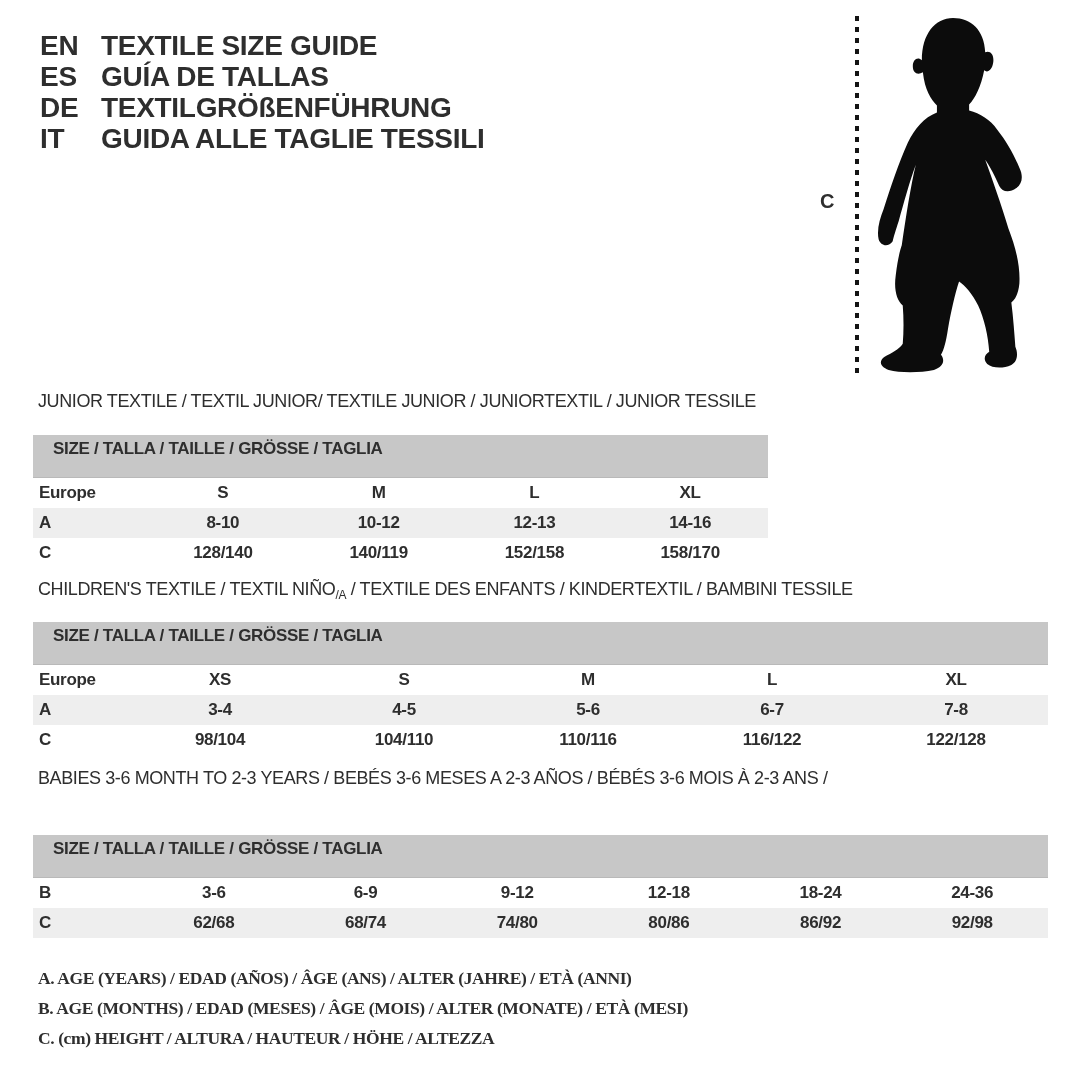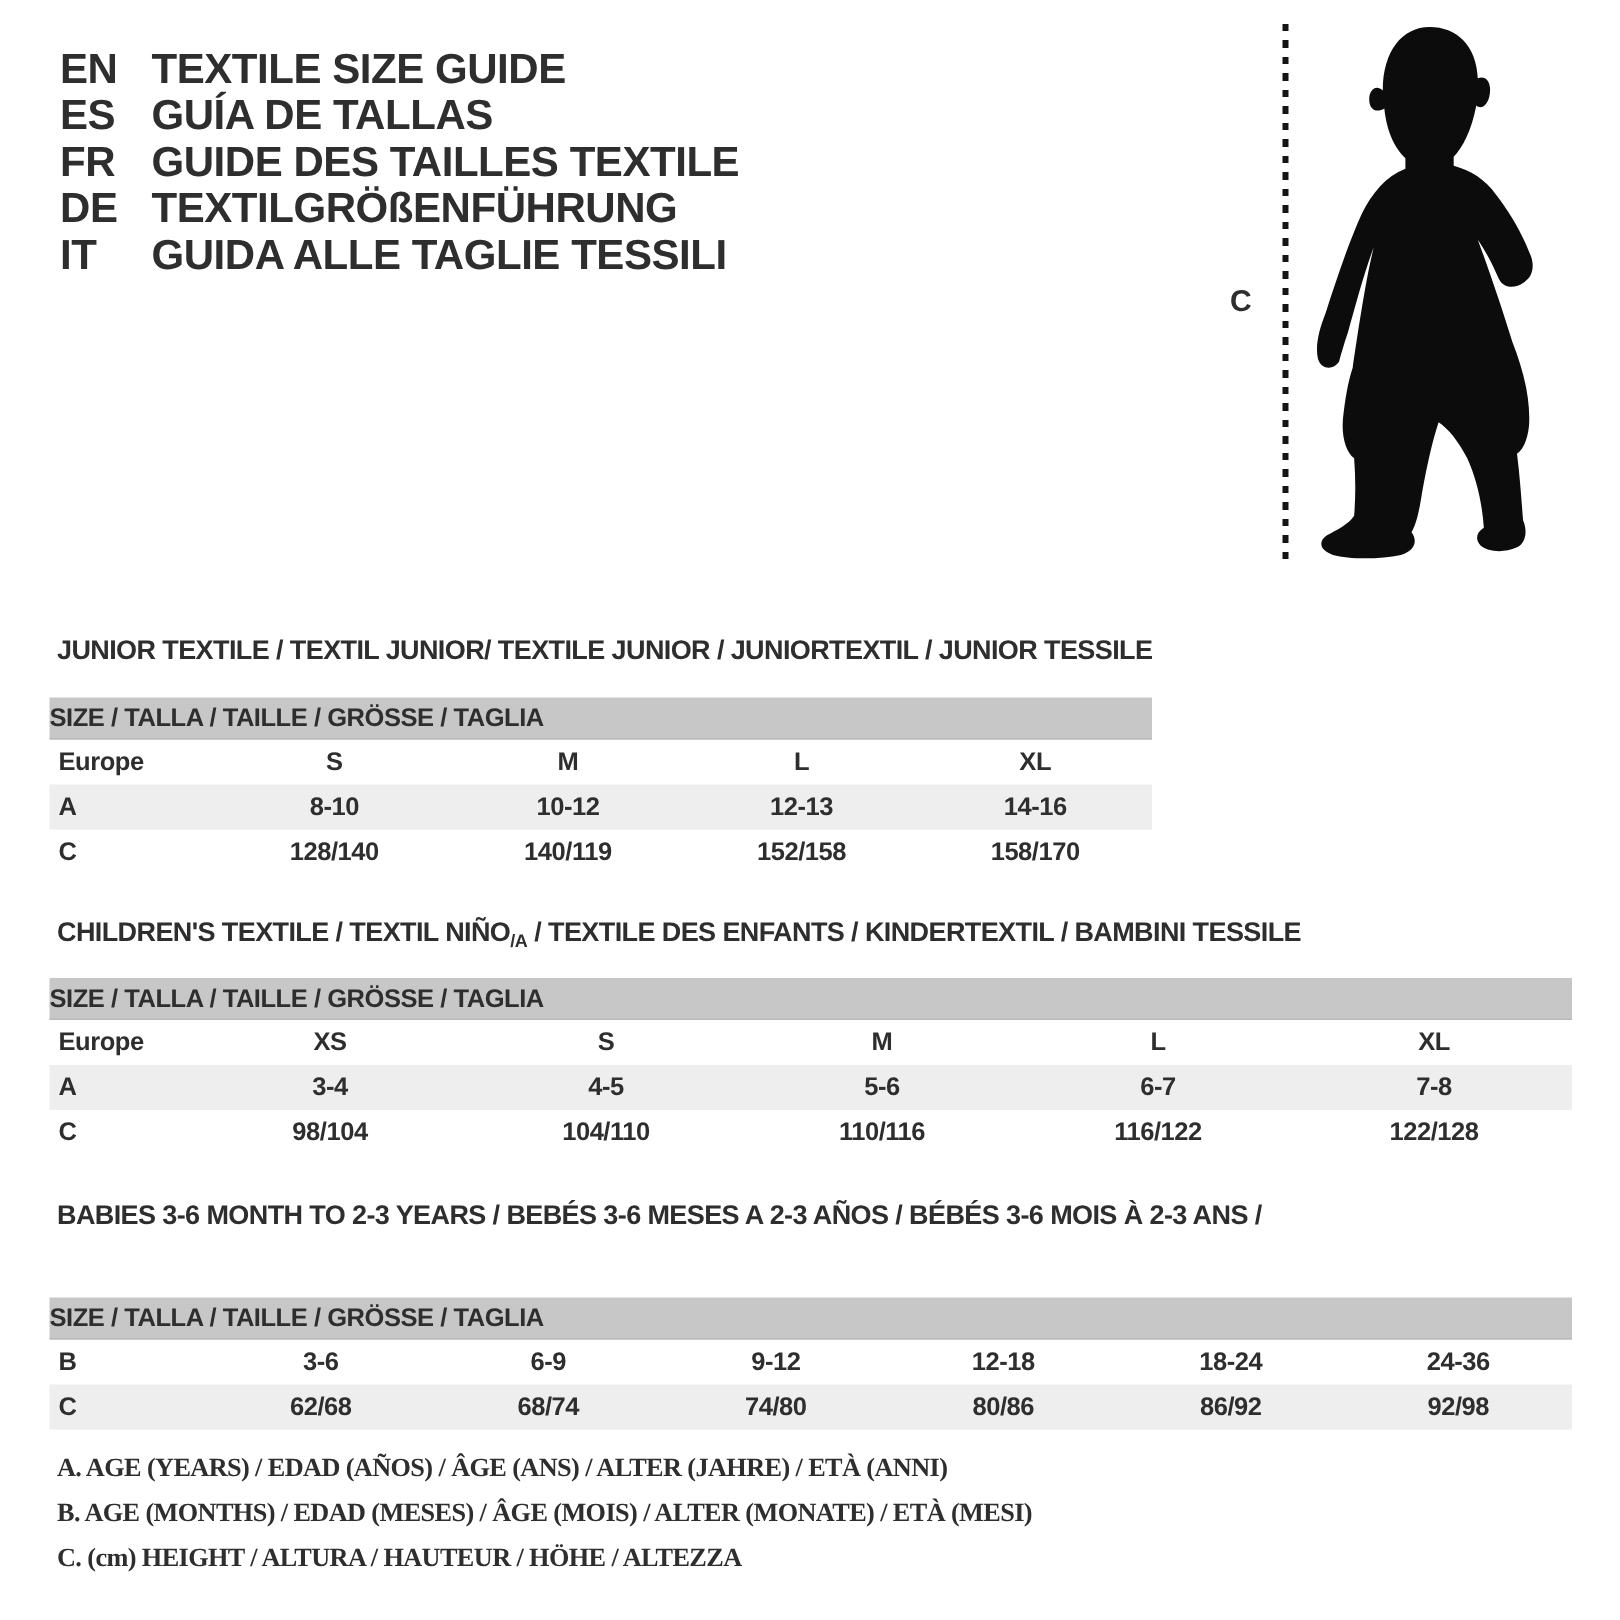--- a/index.html
+++ b/index.html
@@ -25,35 +25,35 @@
   .dash-line {
     left: 855px; top: 16px; width: 4px; height: 362px;
     background: repeating-linear-gradient(to bottom, #141414 0 5px, transparent 5px 11px);
   }
   .c-label { left: 820px; top: 190px; font-size: 20px; font-weight: 700; }
   .baby-svg { left: 866px; top: 12px; }
   .baby-svg path { fill: var(--silhouette, #0c0c0c); }
 
   
   .section-title {
-    font-size: 18px; font-weight: 700; letter-spacing: -0.4px; white-space: nowrap; margin-top: 32px;
+    font-size: 18px; font-weight: 400; letter-spacing: -0.4px; white-space: nowrap;
   }
   #junior-title   { left: 38px; top: 391px; }
   #children-title { left: 38px; top: 579px; }
   #babies-title   { left: 38px; top: 763px; line-height: 30px; }
   .title-sub { font-size: 12px; vertical-align: -4px; letter-spacing: -0.3px; }
 
   
   .size-table { }
   .size-header {
-    height: 28px; line-height: 28px;
+    height: 43px; line-height: 28px;
     background: var(--header-bg, #c7c7c7);
     border-bottom: 1px solid #b9b9b9;
     font-size: 17px; font-weight: 700; letter-spacing: -0.3px;
-    padding-left: 0; box-sizing: border-box; margin-top: 30px;
+    padding-left: 20px; box-sizing: border-box;
   }
   .trow {
     display: flex; height: 30px; line-height: 30px;
     font-size: 17px; font-weight: 700; letter-spacing: -0.3px; align-items: flex-end;
   }
   .trow.striped { background: var(--stripe-bg, #eeeeee); }
   .tlabel { padding-left: 6px; box-sizing: border-box; }
   .tcell { flex: 1; text-align: center; }
 
   #junior-table   { left: 33px; top: 435px; width: 735px; }
@@ -74,24 +74,20 @@
 <body>
 
 <div class="abs lang-block">
   <div class="lang-row">
     <span class="lang-code">EN</span>
     <span class="lang-label">TEXTILE SIZE GUIDE</span>
   </div>
   <div class="lang-row">
     <span class="lang-code">ES</span>
     <span class="lang-label">GUÍA DE TALLAS</span>
-  </div>
-  <div class="lang-row">
-    <span class="lang-code">FR</span>
-    <span class="lang-label">GUIDE DES TAILLES TEXTILE</span>
   </div>
   <div class="lang-row">
     <span class="lang-code">DE</span>
     <span class="lang-label">TEXTILGRÖßENFÜHRUNG</span>
   </div>
   <div class="lang-row">
     <span class="lang-code">IT</span>
     <span class="lang-label">GUIDA ALLE TAGLIE TESSILI</span>
   </div>
 </div>

